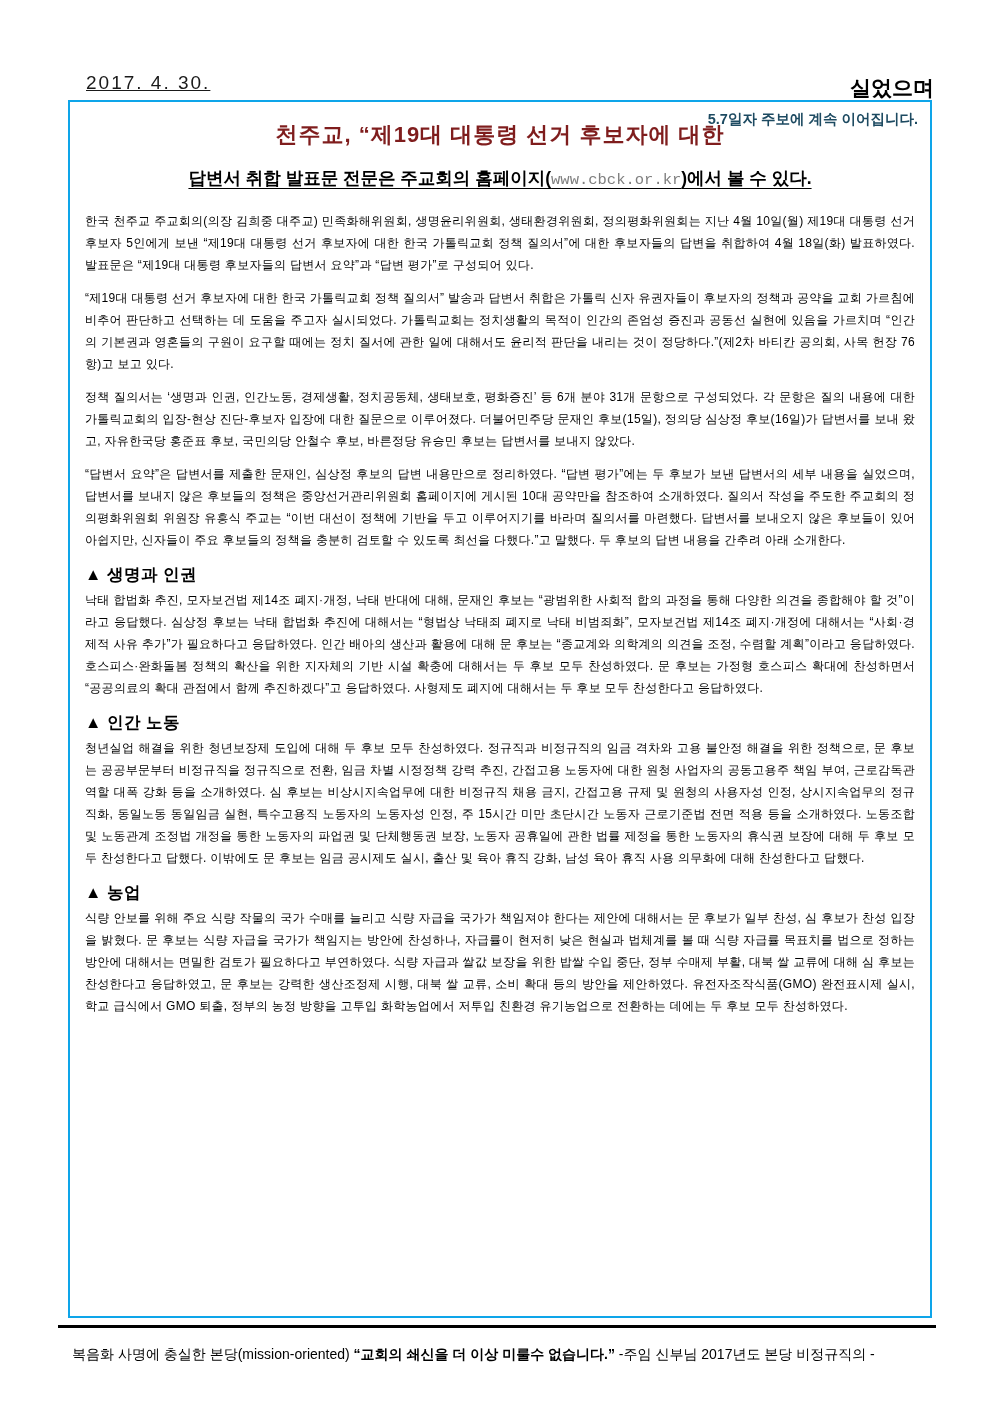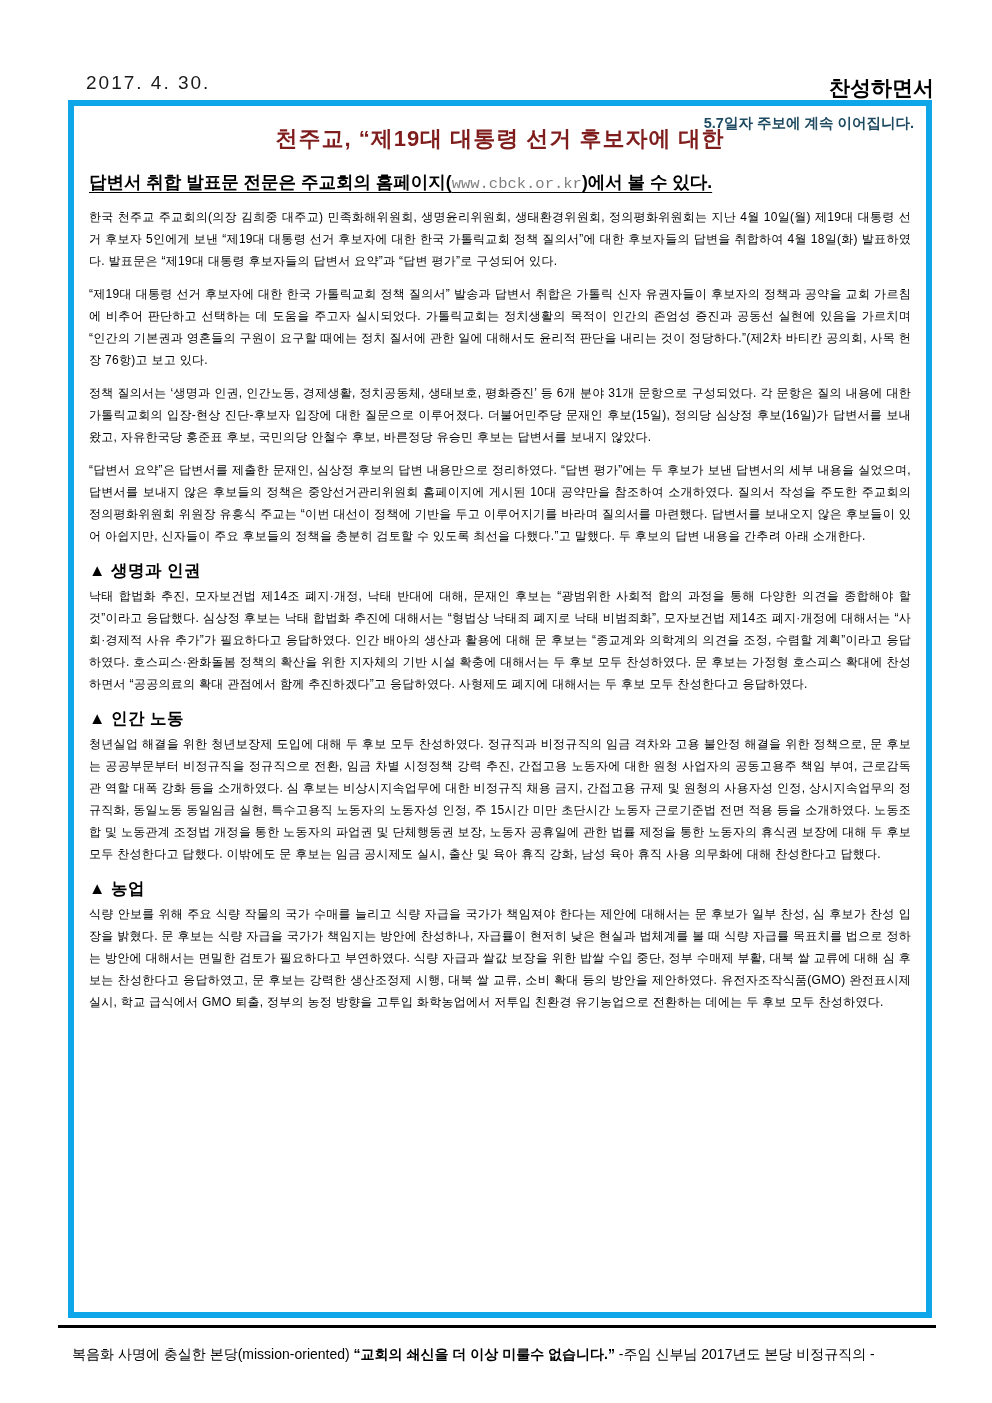--- a/index.html
+++ b/index.html
@@ -6,44 +6,45 @@
   html,body { background:#ffffff; }
   body {
     position:relative;
     width:992px; height:1403px;
     font-family:"Liberation Sans","DejaVu Sans",sans-serif;
     color:#000;
     overflow:hidden;
   }
   .date {
     position:absolute; left:86px; top:72px;
-    font-size:19px; letter-spacing:2px; color:#1a1a1a;
+    font-size:19px; letter-spacing:2px; color:#1a1a1a;text-decoration:underline;
   }
   .masthead {
     position:absolute; right:58px; top:74px;
     font-size:21px; font-weight:bold; color:#000;
   }
   .notice-box {
     position:absolute; left:68px; top:100px;
     width:864px; height:1218px;
-    border:6px solid #0ea5e9;
+    border:2px solid #0ea5e9;
     padding:6px 15px 0 15px;
     overflow:hidden;
   }
   .continuation-note {
     position:absolute; right:12px; top:8px;
     font-size:14.5px; font-weight:bold; color:#1d4a61;
   }
   .title-block {
     margin-top:10px; text-align:center;
     font-size:22px; font-weight:bold; color:#7f1d1d;
     line-height:34px; letter-spacing:1px;
   }
   .subtitle {
-    margin-top:14px; margin-bottom:12px;
+    margin-top:14px; margin-bottom:20px;
+    text-align:center;
     font-size:17.5px; font-weight:bold; color:#000;
   }
   .subtitle .u { text-decoration:underline; text-underline-offset:4px; }
   .subtitle .url {
     color:#7f7f7f; font-weight:normal;
     font-family:"Liberation Mono","DejaVu Sans Mono",monospace;
     font-size:15.5px;
   }
   .body-text {
     font-size:12px; line-height:22px;
@@ -64,21 +65,21 @@
     position:absolute; left:72px; top:1340px; width:856px;
     font-size:14px; line-height:29px; color:#000;
     word-break:break-all;
   }
   .footer .quote { font-weight:bold; font-size:14px; }
 </style>
 </head>
 <body>
 
 <div class="date">2017. 4. 30.</div>
-<div class="masthead">찬성하면서</div>
+<div class="masthead">실었으며</div>
 
 <div class="notice-box">
   <div class="continuation-note">5.7일자 주보에 계속 이어집니다.</div>
 
   <div class="title-block">
     <div>천주교, “제19대 대통령 선거 후보자에 대한</div>
   </div>
 
   <div class="subtitle">
     <span class="u">

